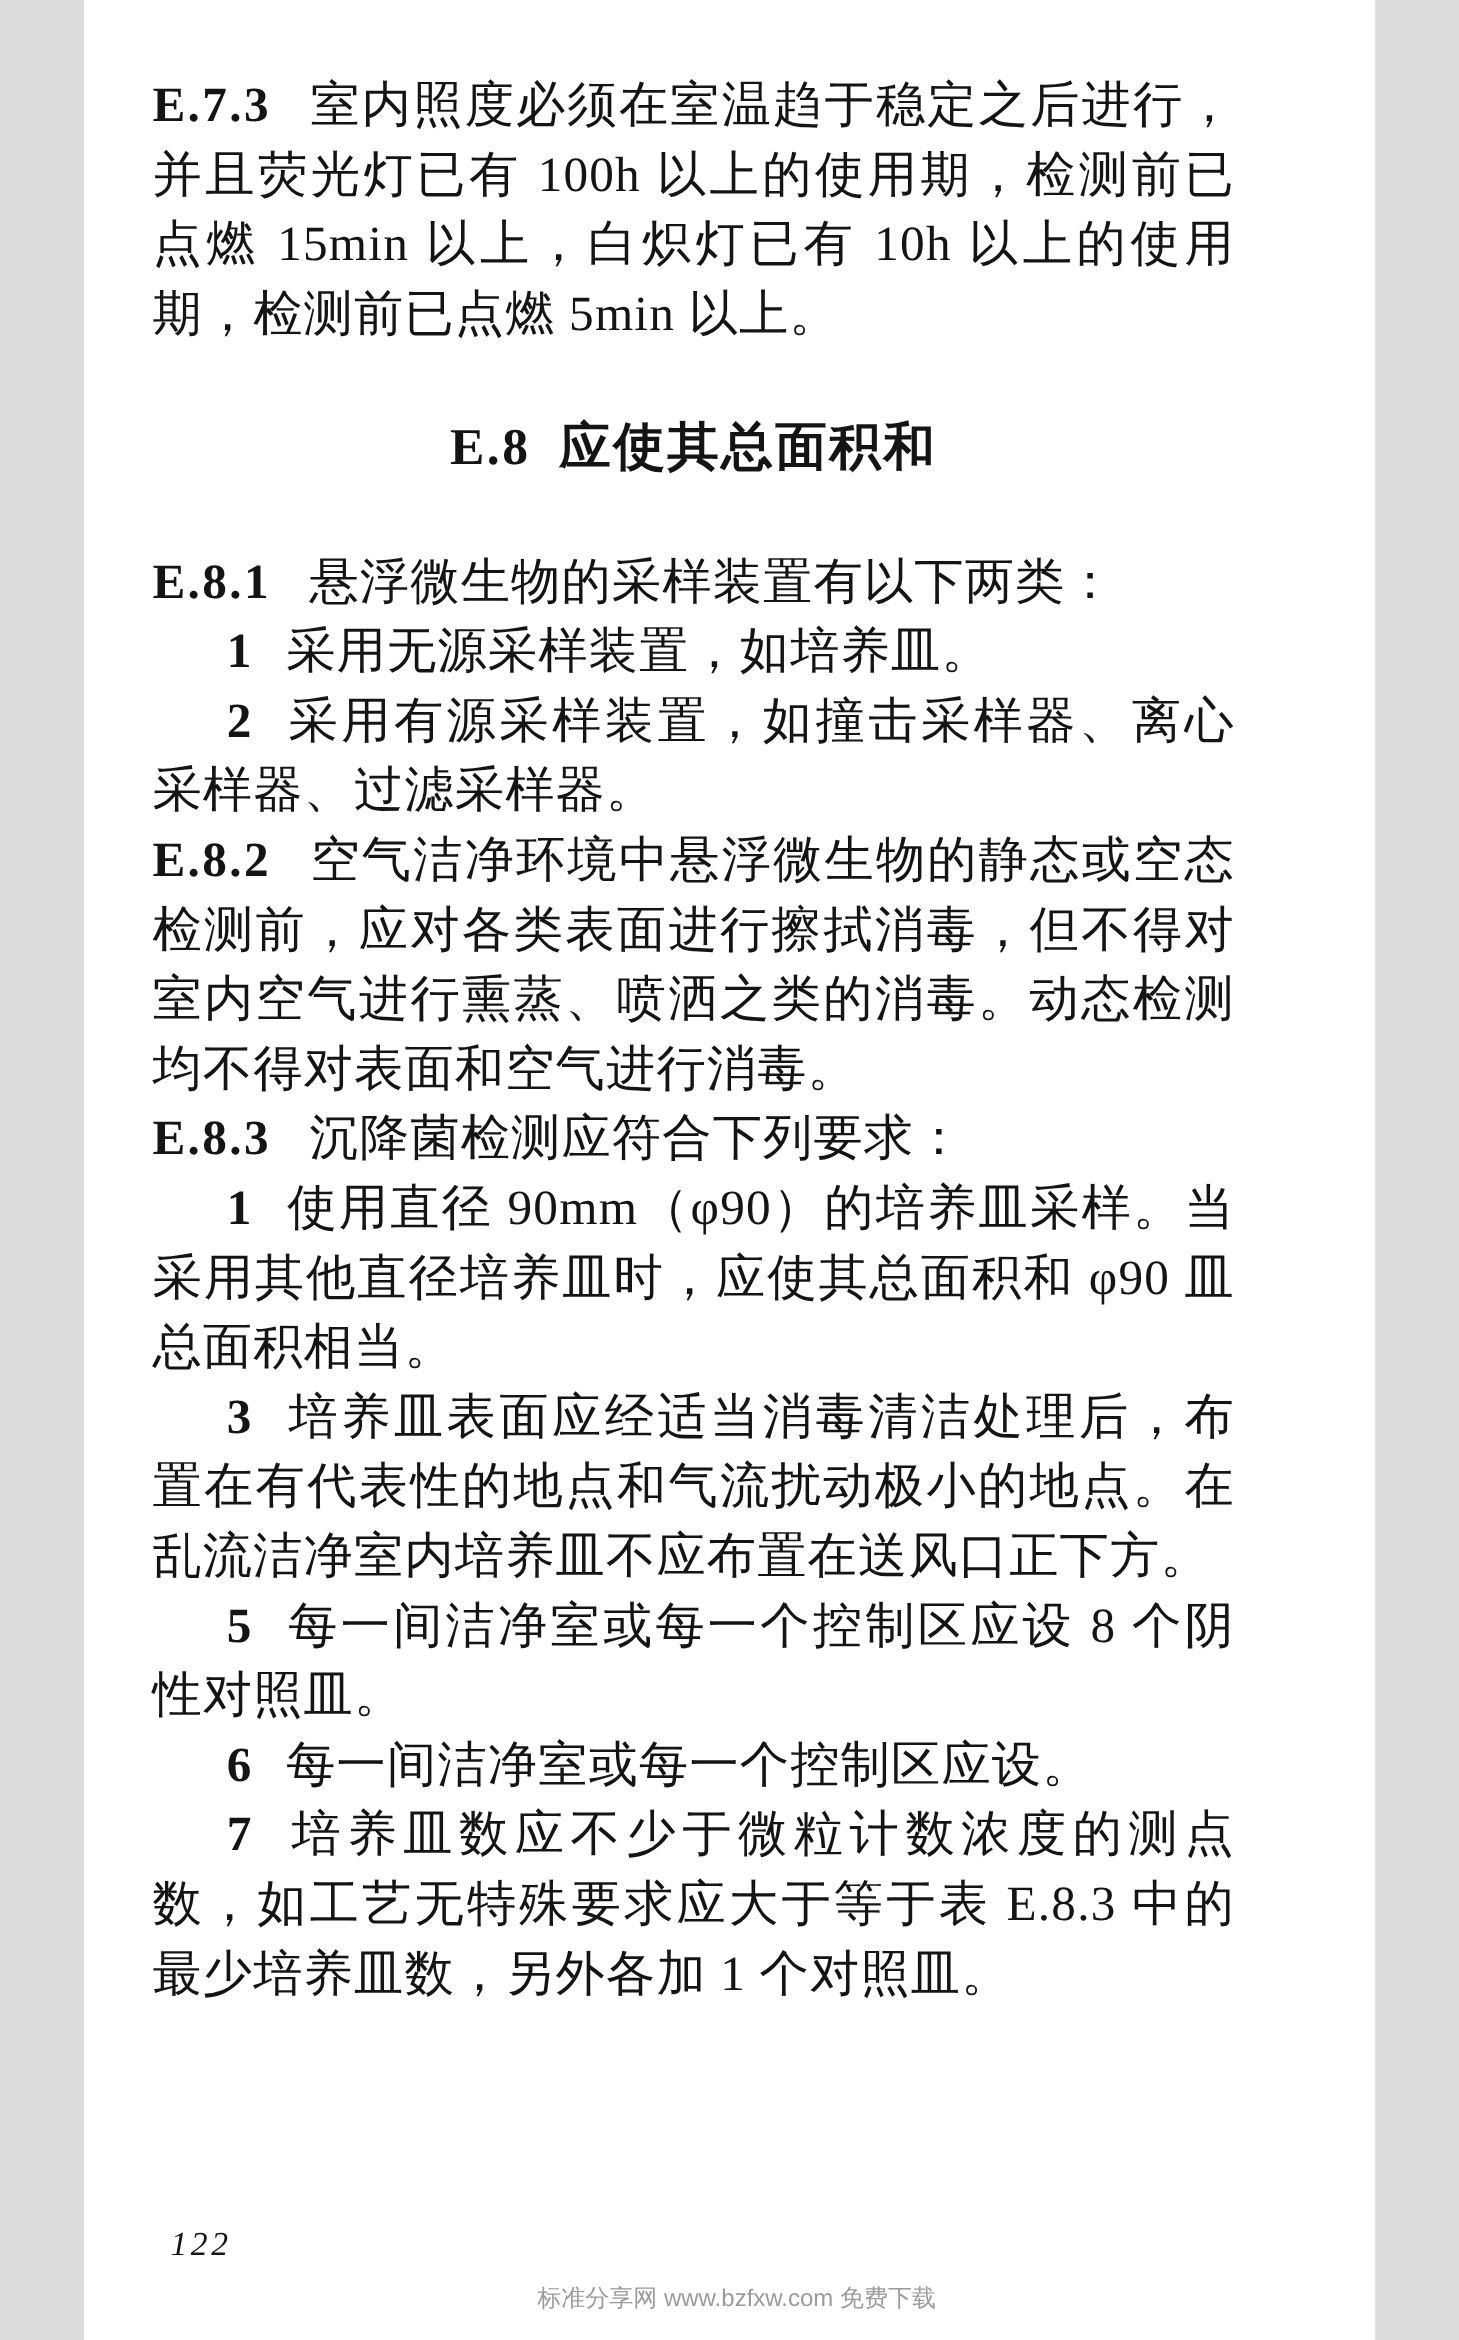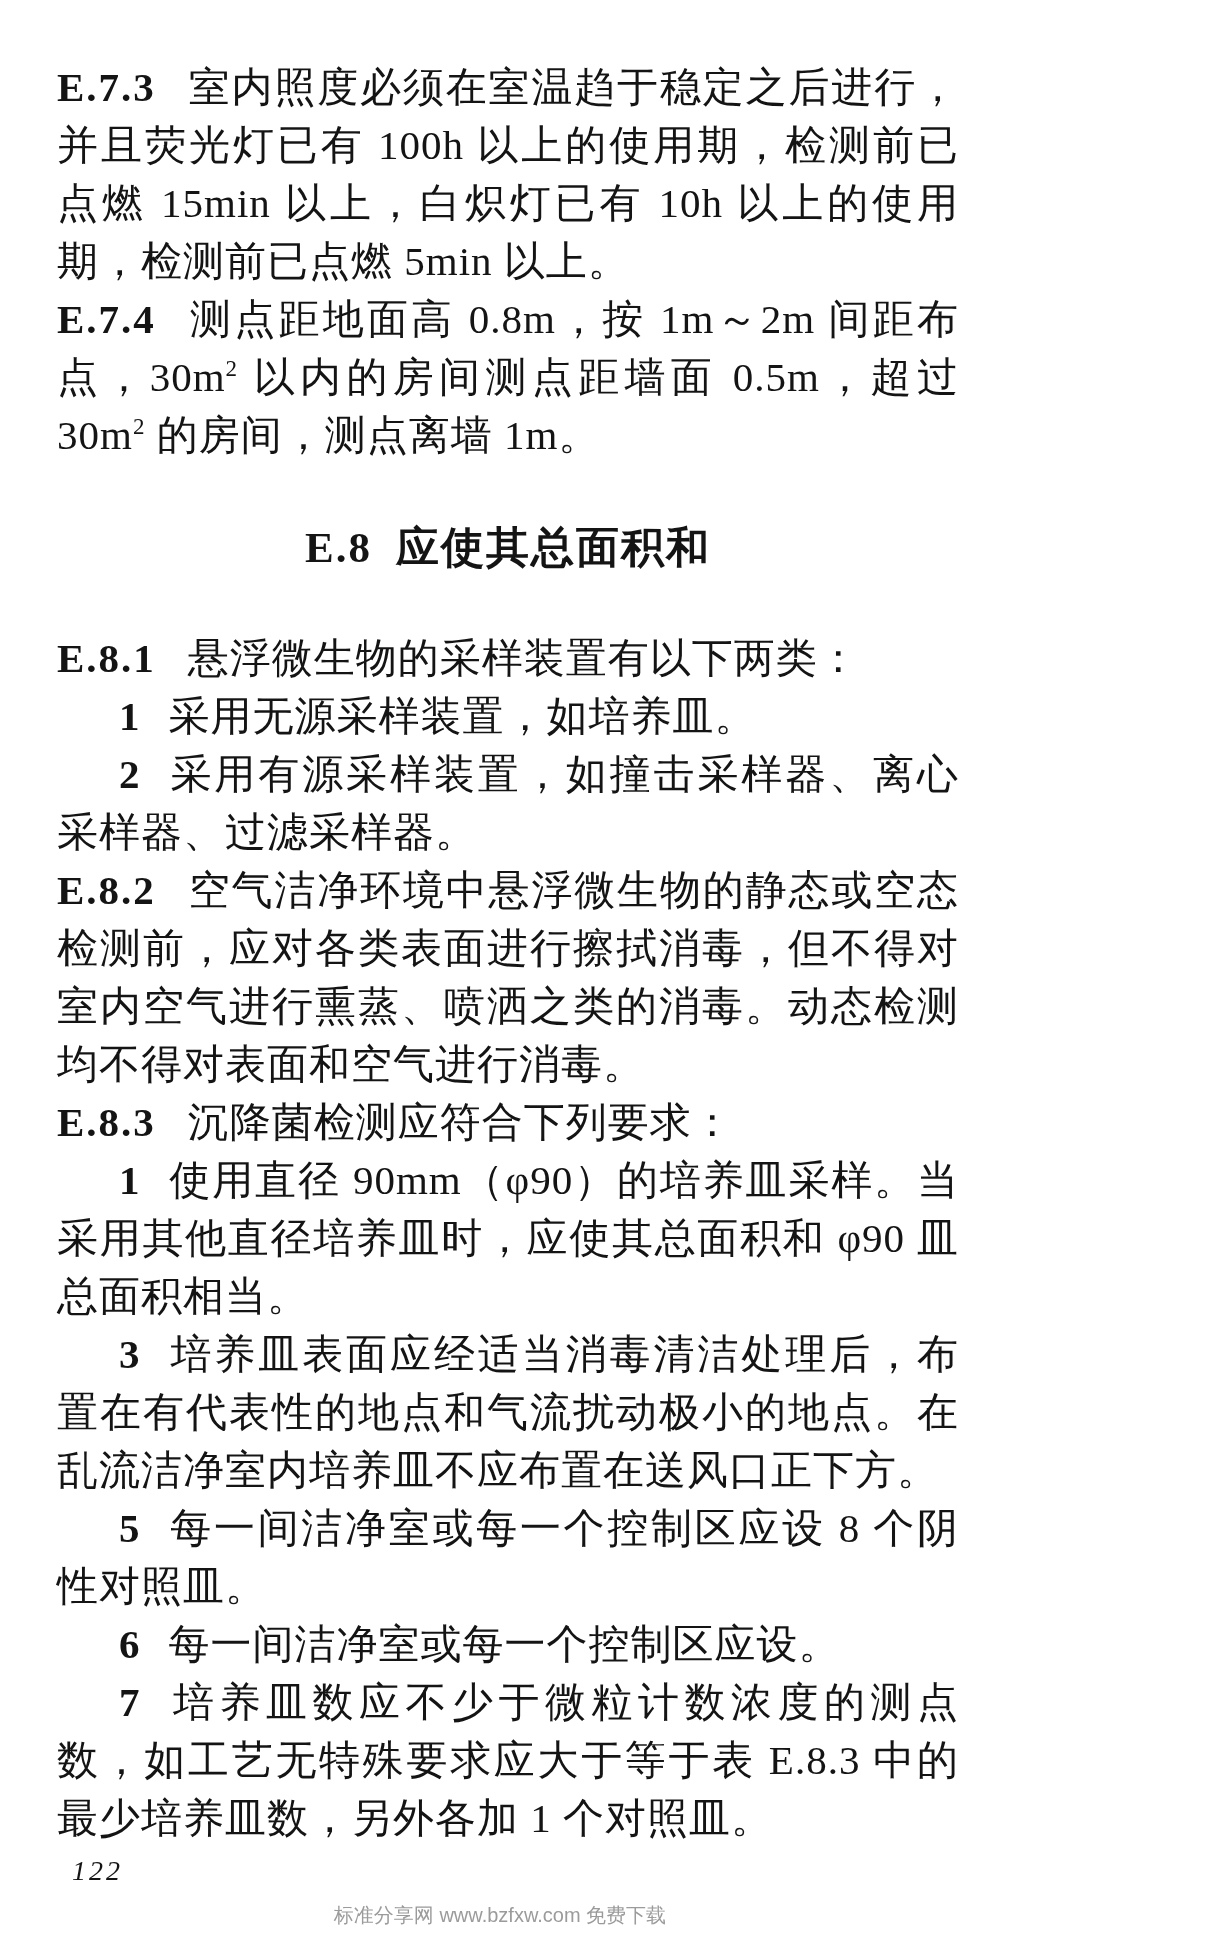--- a/index.html
+++ b/index.html
@@ -1,18 +1,18 @@
 <!DOCTYPE html>
 <html><head>
 <meta charset="utf-8">
 <style>
   html,body{margin:0;padding:0;background:#dcdcdc;}
   .page{
     position:relative;
-    width:1216px;height:1950px;
+    width:1076px;height:1950px;
     margin:0 auto;
     background:#ffffff;
     overflow:hidden;
     font-family:"Liberation Serif","DejaVu Serif",serif;
     color:#141414;
   }
   .content{
     position:absolute;
     left:57px;top:58px;
     width:902px;
@@ -52,36 +52,35 @@
     position:absolute;
     left:72px;top:1855px;
     font-size:28px;
     font-style:italic;
     letter-spacing:3px;
   }
   .watermark{
     position:absolute;
     left:290px;top:1902px;
     width:420px;
-    text-align:center;
+    text-align:right;
     font-size:20px;
     color:#9b9b9b;
     font-family:"Liberation Sans","DejaVu Sans",sans-serif;
     white-space:nowrap;
   }
 </style>
 </head>
 <body>
 
 <div class="page">
   <div class="content">
 
     <p class="para"><span class="num">E.7.3</span><span>室内照度必须在室温趋于稳定之后进行，并且荧光灯已有 100h 以上的使用期，检测前已点燃 15min 以上，白炽灯已有 10h 以上的使用期，检测前已点燃 5min 以上。</span></p>
 
-    <p class="para"><span class="num">E.7.4</span><span>测点距地面高 0.8m，按 1m～2m 间距布点，30m</span><sup>2</sup><span> 以内的房间测点距墙面 0.5m，超过 30m</span><sup>2</sup><span> 的房间，测点离墙 1m。</span></p>
 
     <h2 class="heading"><span class="hnum">E.8</span><span>应使其总面积和</span></h2>
 
     <p class="para"><span class="num">E.8.1</span><span>悬浮微生物的采样装置有以下两类：</span></p>
 
     <p class="para indent"><span class="inum">1</span><span>采用无源采样装置，如培养皿。</span></p>
 
     <p class="para indent"><span class="inum">2</span><span>采用有源采样装置，如撞击采样器、离心采样器、过滤采样器。</span></p>
 
     <p class="para"><span class="num">E.8.2</span><span>空气洁净环境中悬浮微生物的静态或空态检测前，应对各类表面进行擦拭消毒，但不得对室内空气进行熏蒸、喷洒之类的消毒。动态检测均不得对表面和空气进行消毒。</span></p>

